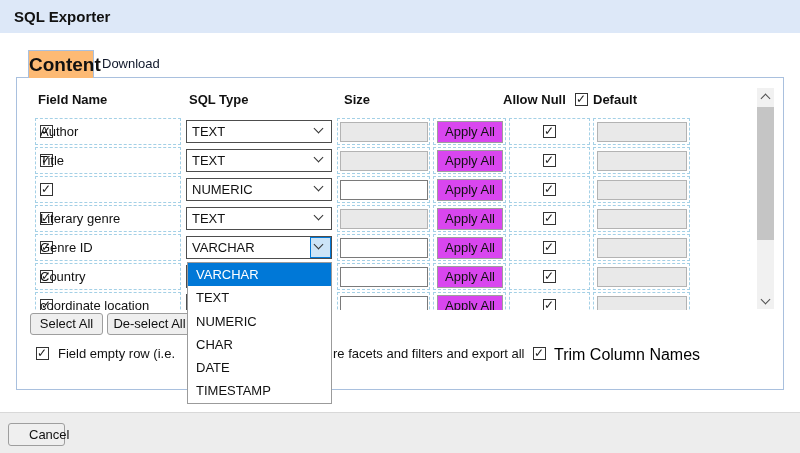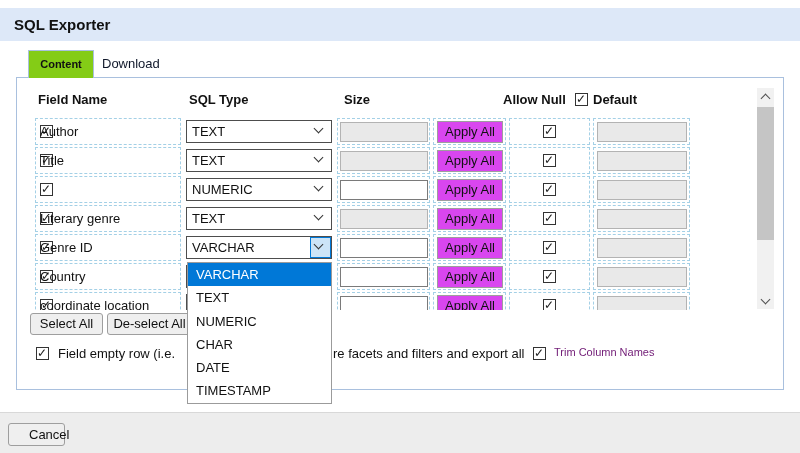--- a/index.html
+++ b/index.html
@@ -1,26 +1,26 @@
 <!DOCTYPE html>
 <html><head>
 <meta charset="utf-8">
 <style>
   * { margin:0; padding:0; box-sizing:border-box; }
   html,body { width:800px; height:453px; background:#fff; font-family:"Liberation Sans", sans-serif; overflow:hidden; }
   .stage { position:absolute; top:0; left:0; width:800px; height:453px; background:#fff; }
 
   
-  .titlebar { position:absolute; left:0; top:8px; width:800px; height:33px; background:#dde8f8;text-decoration:underline; }
+  .titlebar { position:absolute; left:0; top:0; width:800px; height:33px; background:#dde8f8;text-decoration:underline; }
   .titlebar span { position:absolute; left:14px; top:0; line-height:33px; font-size:15px; font-weight:bold; color:#111; }
 
   
-  .tab-active { position:absolute; left:28px; top:50px; width:66px; height:28px; background:#84cc16;
+  .tab-active { position:absolute; left:28px; top:50px; width:66px; height:28px; background:#fdba74;
     border:1px solid #a9c0de; border-bottom:none; z-index:3; text-align:center; line-height:27px;
-    font-size:11px; font-weight:bold; color:#111; }
+    font-size:19px; font-weight:bold; color:#111; }
   .tab-link { position:absolute; left:102px; top:50px; height:28px; line-height:28px; font-size:13px; color:#0f172a; cursor:pointer; }
 
   
   .panel { position:absolute; left:16px; top:77px; width:768px; height:313px; border:1px solid #a9c0de; background:#fff; }
 
   
   .scroll-area { position:absolute; left:17px; top:79px; width:740px; height:231px; overflow:hidden; background:#fff; }
   .hdr { position:absolute; top:13px; font-size:13px; font-weight:bold; color:#111; white-space:nowrap; }
   .hdr-cb { position:absolute; top:14px; }
 
@@ -55,21 +55,21 @@
 
   .round-btn { border-radius:3px; background:#efefef; }
   #select-all    { position:absolute; left:30px;  top:313px; width:73px; height:22px; line-height:20px; z-index:2; }
   #deselect-all  { position:absolute; left:107px; top:313px; width:85px; height:22px; line-height:20px; z-index:2; }
 
   
   .opt-cb1 { position:absolute; left:36px; top:347px; }
   .opt-label1 { position:absolute; left:58px; top:346px; font-size:13px; color:#111; white-space:nowrap; }
   .opt-frag { position:absolute; left:333px; top:346px; font-size:13px; color:#111; white-space:nowrap; }
   .opt-cb2 { position:absolute; left:533px; top:347px; }
-  .opt-label2 { position:absolute; left:554px; top:346px; font-size:11px; color:#701a75; white-space:nowrap; }
+  .opt-label2 { position:absolute; left:554px; top:346px; font-size:16px; color:#000000; white-space:nowrap; }
 
   
   .footer { position:absolute; left:0; top:412px; width:800px; height:41px; background:#ededed; border-top:1px solid #d8d8d8; }
   #cancel-btn { position:absolute; left:8px; top:10px; width:57px; height:23px; line-height:21px;padding-left:20px; }
 
   
   .scrollbar { position:absolute; left:740px; top:10px; width:17px; height:221px; background:#f1f1f1; }
   .sb-btn { position:absolute; left:0; width:17px; height:17px; background:#f1f1f1; }
   .sb-up { top:0; } .sb-down { bottom:0; }
   .sb-up .chev { left:5px; top:7px; transform:rotate(-135deg); border-color:#505050; }

